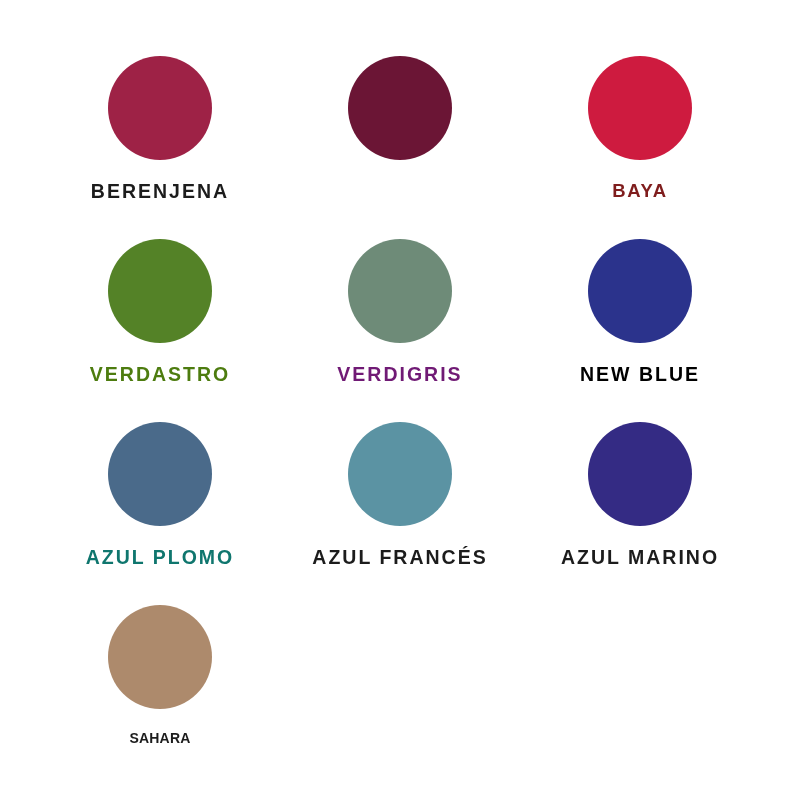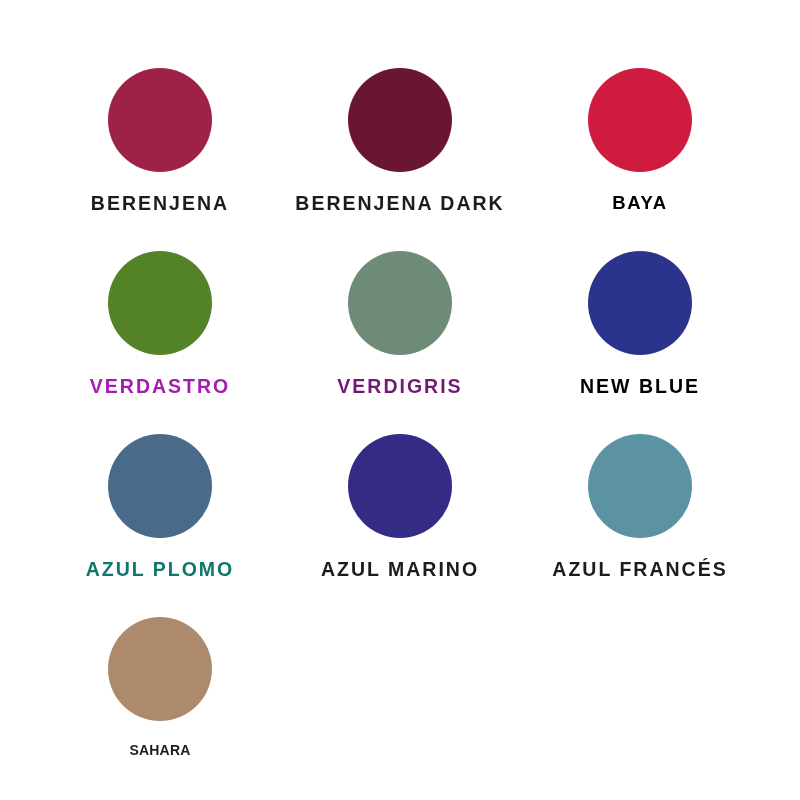--- a/index.html
+++ b/index.html
@@ -14,21 +14,21 @@
     font-family: "Liberation Sans", sans-serif;
     overflow: hidden;
   }
 
   #palette-board {
     position: relative;
     width: 800px;
     height: 800px;
     background: #ffffff;
     box-sizing: border-box;
-    padding: 16px;
+    padding: 4px;
   }
 
   .swatch-grid {
     display: grid;
     grid-template-columns: repeat(3, 1fr);
     grid-template-rows: repeat(4, 183px);
     width: 720px;
     margin: 0 auto;
     padding-top: 52px;
     box-sizing: border-box;
@@ -84,57 +84,56 @@
 <div id="palette-board">
   <div class="swatch-grid">
 
     <div class="swatch-cell">
       <div class="swatch-dot" style="background-color: rgb(158, 34, 70);"></div>
       <div class="swatch-label label-lg" style="color: rgb(28, 28, 28);">BERENJENA</div>
     </div>
 
     <div class="swatch-cell">
       <div class="swatch-dot" style="background-color: rgb(107, 21, 53);"></div>
-      <div class="swatch-label label-lg" style="color: rgb(28, 28, 28);">BERENJENA DARK</div>
     </div>
 
     <div class="swatch-cell">
       <div class="swatch-dot" style="background-color: rgb(206, 27, 63);"></div>
-      <div class="swatch-label label-md" style="color: #000000;">BAYA</div>
+      <div class="swatch-label label-md" style="color: #7f1d1d;">BAYA</div>
     </div>
 
     <div class="swatch-cell">
       <div class="swatch-dot" style="background-color: rgb(84, 130, 39);"></div>
-      <div class="swatch-label label-lg" style="color: #a21caf;">VERDASTRO</div>
+      <div class="swatch-label label-lg" style="color: #4d7c0f;">VERDASTRO</div>
     </div>
 
     <div class="swatch-cell">
       <div class="swatch-dot" style="background-color: rgb(110, 139, 120);"></div>
       <div class="swatch-label label-lg" style="color: #701a75;">VERDIGRIS</div>
     </div>
 
 
     <div class="swatch-cell">
       <div class="swatch-dot" style="background-color: rgb(43, 51, 140);"></div>
       <div class="swatch-label label-lg" style="color: #000000;">NEW BLUE</div>
     </div>
 
     <div class="swatch-cell">
       <div class="swatch-dot" style="background-color: rgb(74, 106, 138);"></div>
       <div class="swatch-label label-lg" style="color: #0f766e;">AZUL PLOMO</div>
     </div>
 
     <div class="swatch-cell">
-      <div class="swatch-dot" style="background-color: rgb(52, 43, 132);"></div>
-      <div class="swatch-label label-lg" style="color: rgb(28, 28, 28);">AZUL MARINO</div>
+      <div class="swatch-dot" style="background-color: rgb(91, 147, 163);"></div>
+      <div class="swatch-label label-lg" style="color: rgb(28, 28, 28);">AZUL FRANCÉS</div>
     </div>
 
     <div class="swatch-cell">
-      <div class="swatch-dot" style="background-color: rgb(91, 147, 163);"></div>
-      <div class="swatch-label label-lg" style="color: rgb(28, 28, 28);">AZUL FRANCÉS</div>
+      <div class="swatch-dot" style="background-color: rgb(52, 43, 132);"></div>
+      <div class="swatch-label label-lg" style="color: rgb(28, 28, 28);">AZUL MARINO</div>
     </div>
 
     <div class="swatch-cell">
       <div class="swatch-dot" style="background-color: rgb(173, 138, 108);"></div>
       <div class="swatch-label label-sm" style="color: rgb(28, 28, 28);">SAHARA</div>
     </div>
 
     <div class="swatch-cell empty"></div>
 
   </div>

